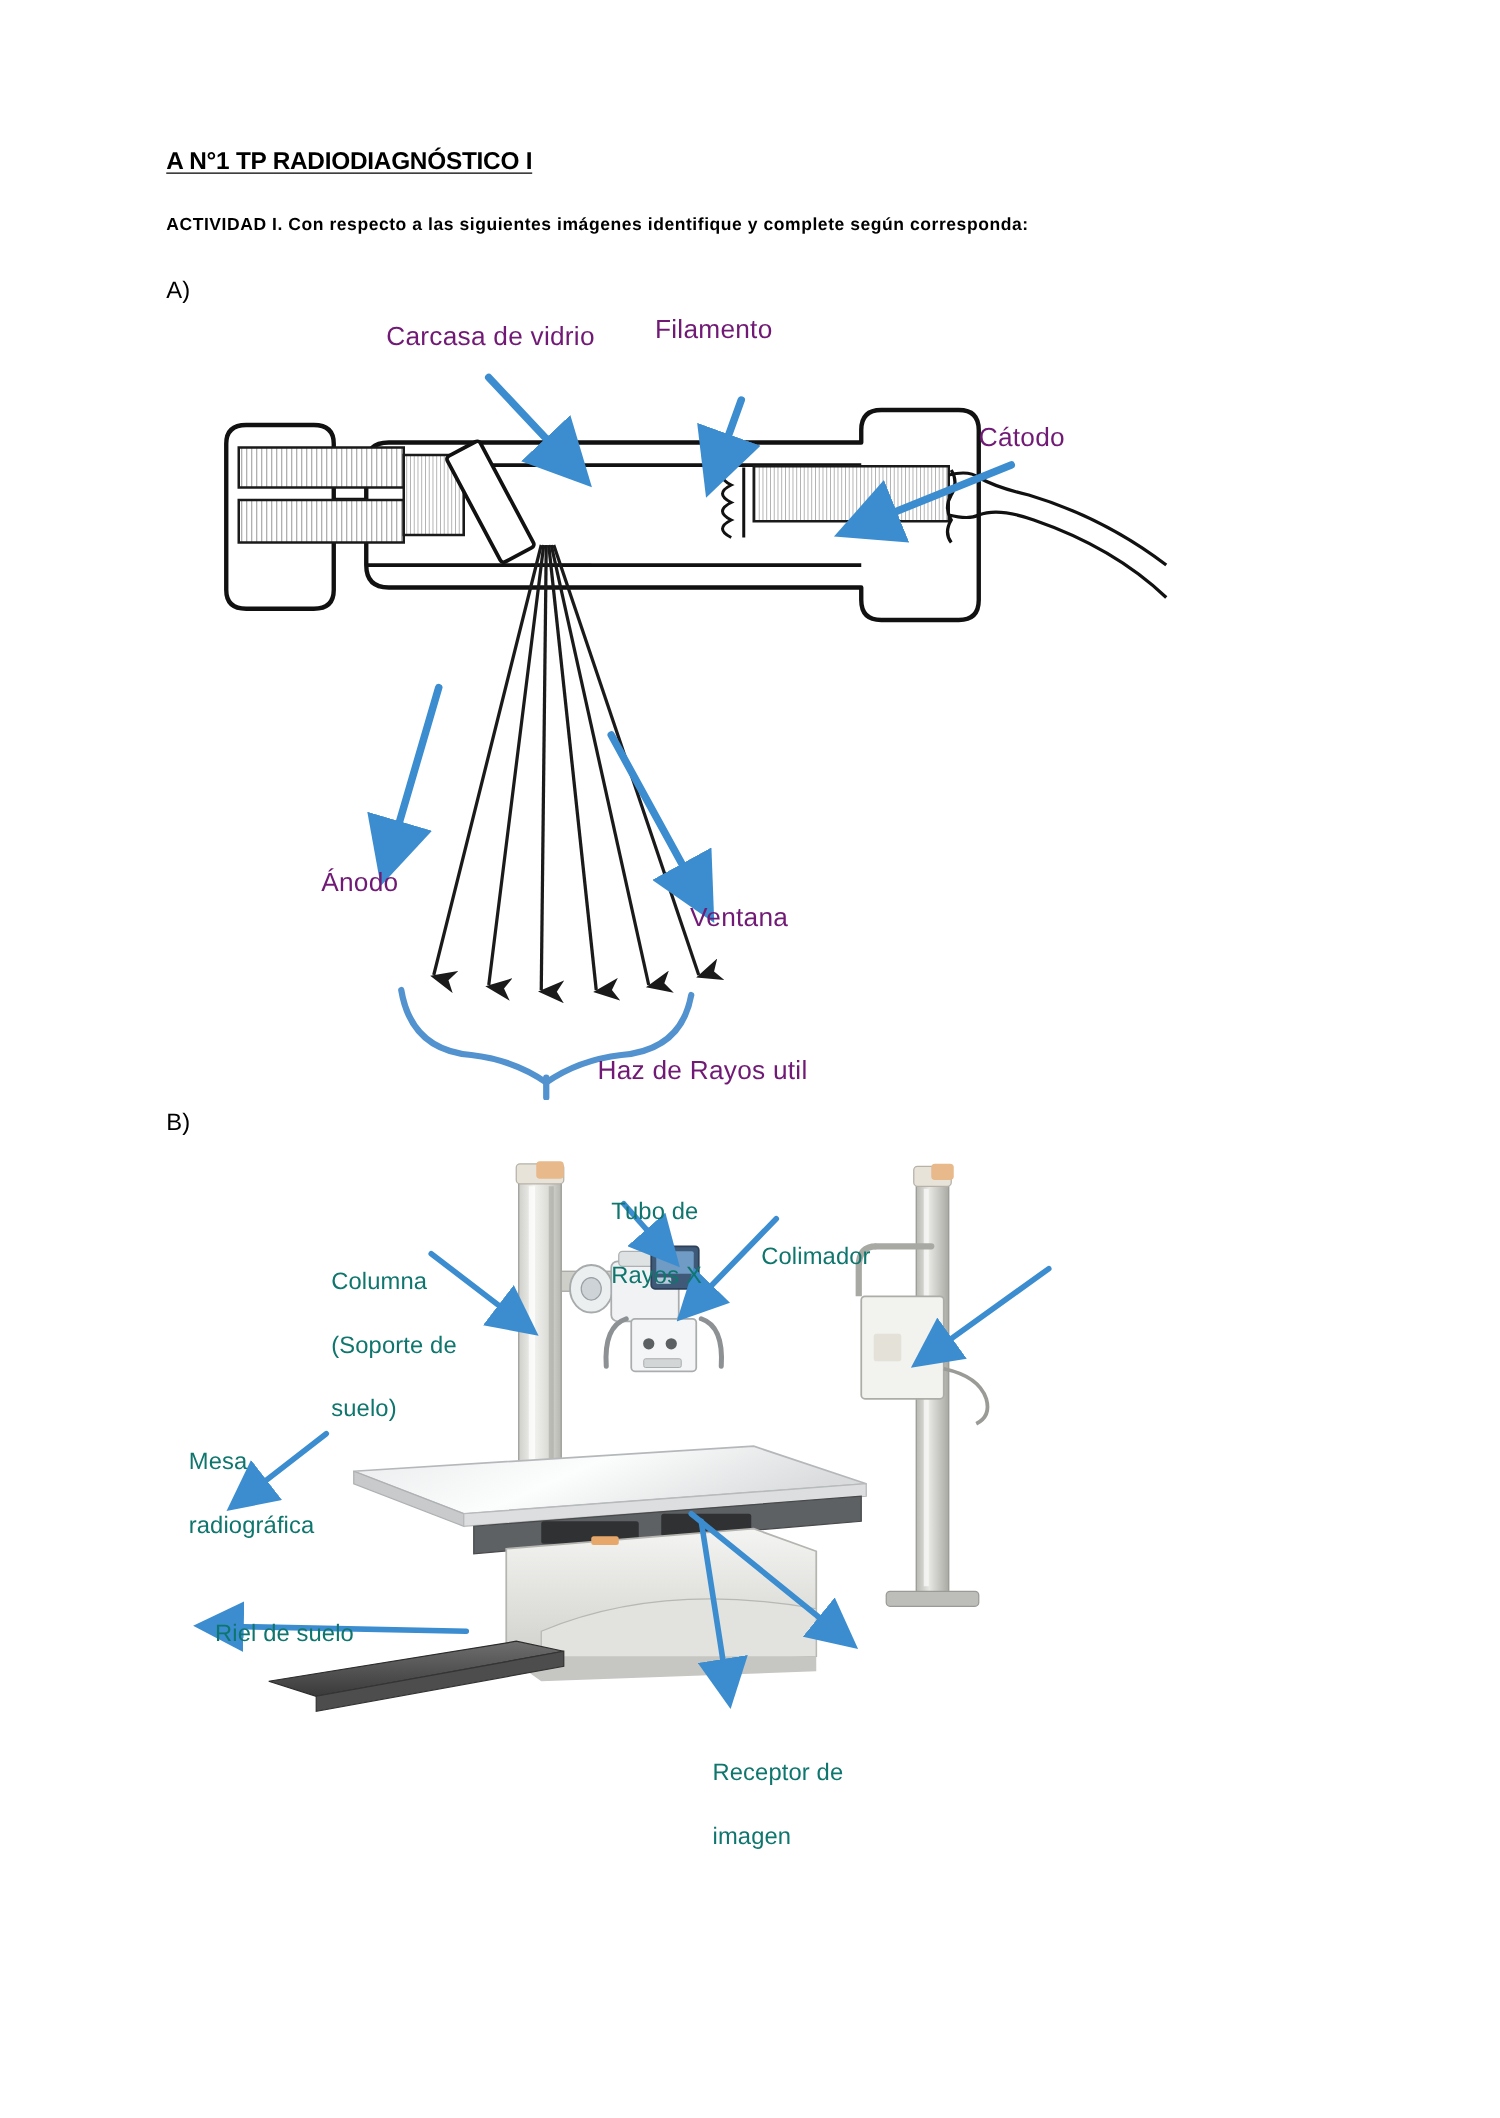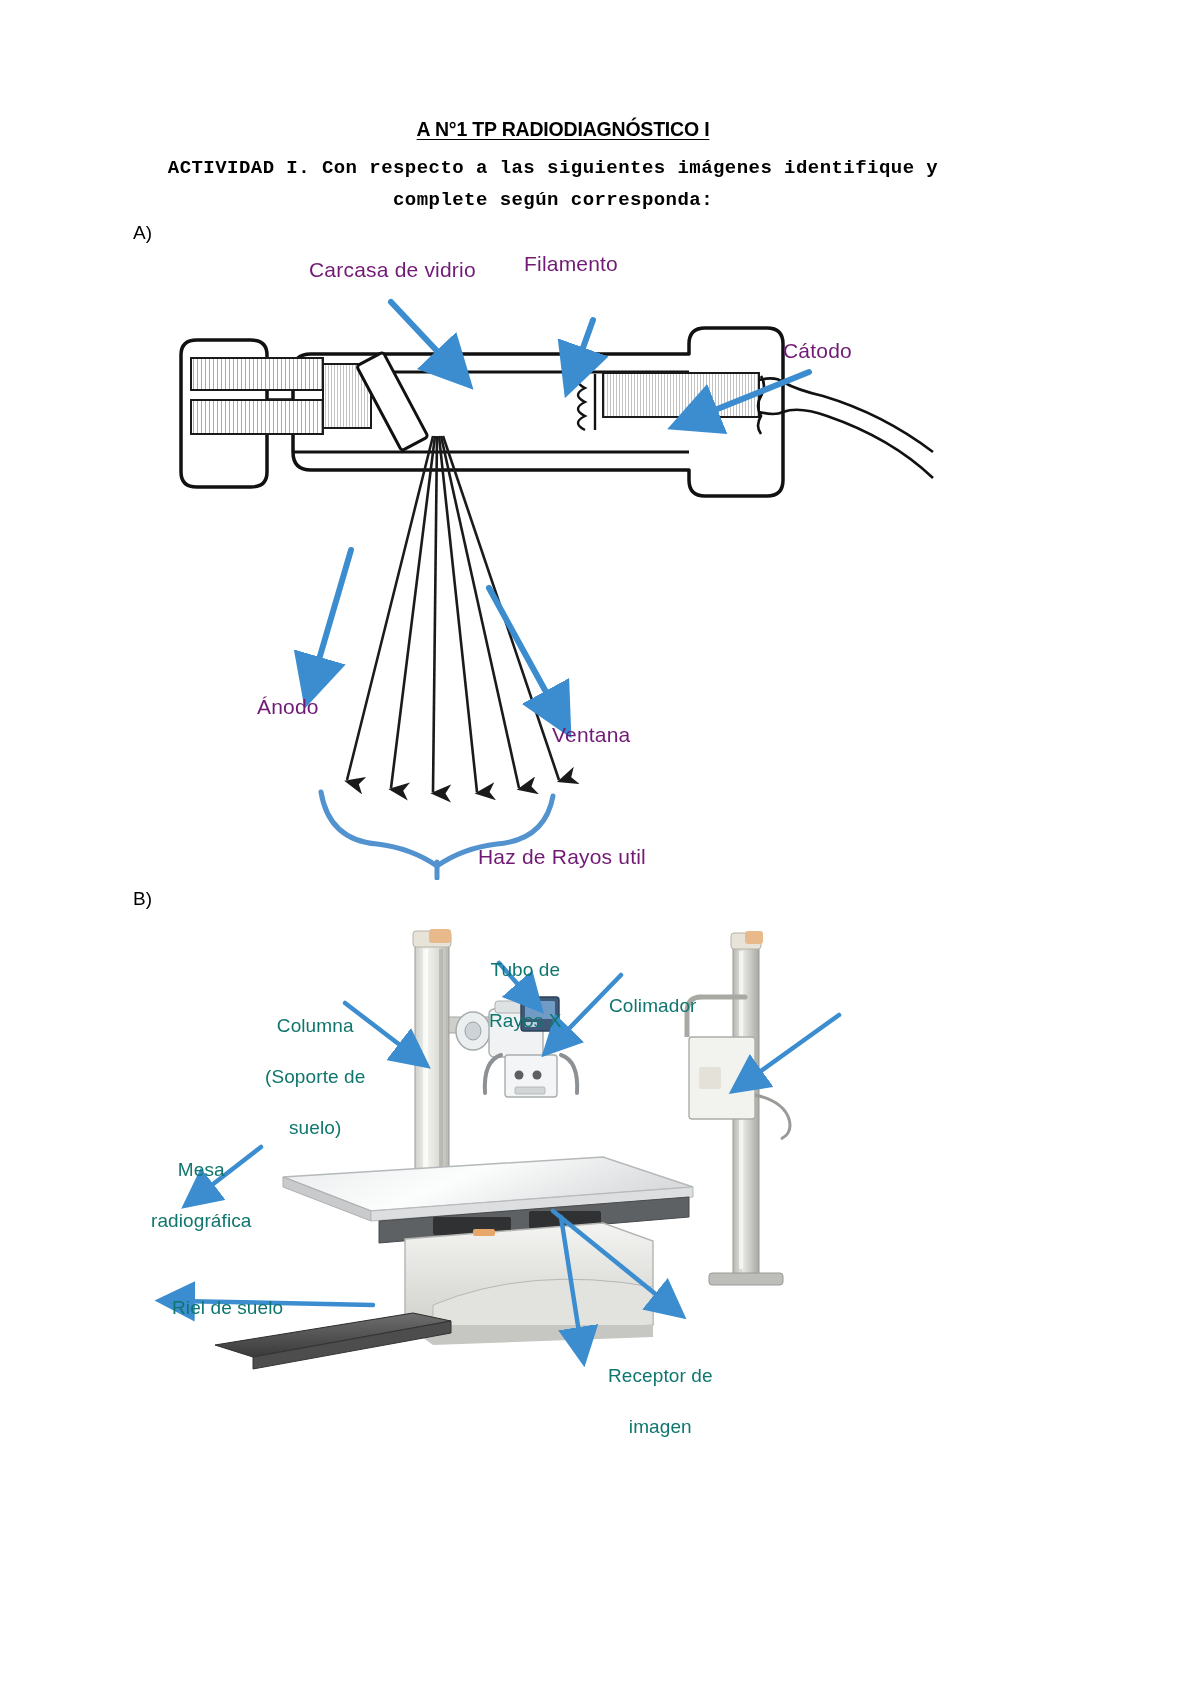--- a/index.html
+++ b/index.html
@@ -10,47 +10,45 @@
   body {
     font-family: "Liberation Sans", sans-serif;
     color: #000000;
   }
   #page {
     position: relative;
     width: 1200px;
     height: 1694px;
     background: #ffffff;
     overflow: hidden;
-    text-align: center;
   }
 
   
   .doc-head {
     position: absolute;
     left: 133px;
     top: 118px;
     width: 860px;
   }
   .title-line {
     font-size: 19.5px;
     font-weight: bold;
     letter-spacing: -0.2px;
     text-decoration: underline;
     text-underline-offset: 3px;
     display: inline-block;
     white-space: nowrap;
   }
   .activity-line {
-    font-size: 19px;
+    font-size: 14px;
     font-weight: bold;
     letter-spacing: 0.45px;
     line-height: 32px;
-    margin-top: 11px;
+    margin-top: 22px;
     width: 840px;
-    font-family: Liberation Mono, monospace;
   }
   .section-letter {
     position: absolute;
     font-size: 19px;
     font-weight: normal;
     letter-spacing: 0.2px;
   }
   #letter-a { left: 133px; top: 222px; }
   #letter-b { left: 133px; top: 888px; }
 
@@ -344,20 +342,20 @@
     <div class="lbl lbl-b" style="left:18px; top:222px;">
       <div>Mesa</div>
       <div>radiográfica</div>
     </div>
 
     <div class="lbl lbl-b" style="left:15px; top:360px;margin-left:24px;">
       <div>Riel de suelo</div>
     </div>
 
 
-    <div class="lbl lbl-b" style="left:437px; top:428px;margin-left:38px;">
+    <div class="lbl lbl-b" style="left:437px; top:471px;">
       <div>Receptor de</div>
       <div>imagen</div>
     </div>
 
   </div>
 
 </div>
 
 </body></html>

